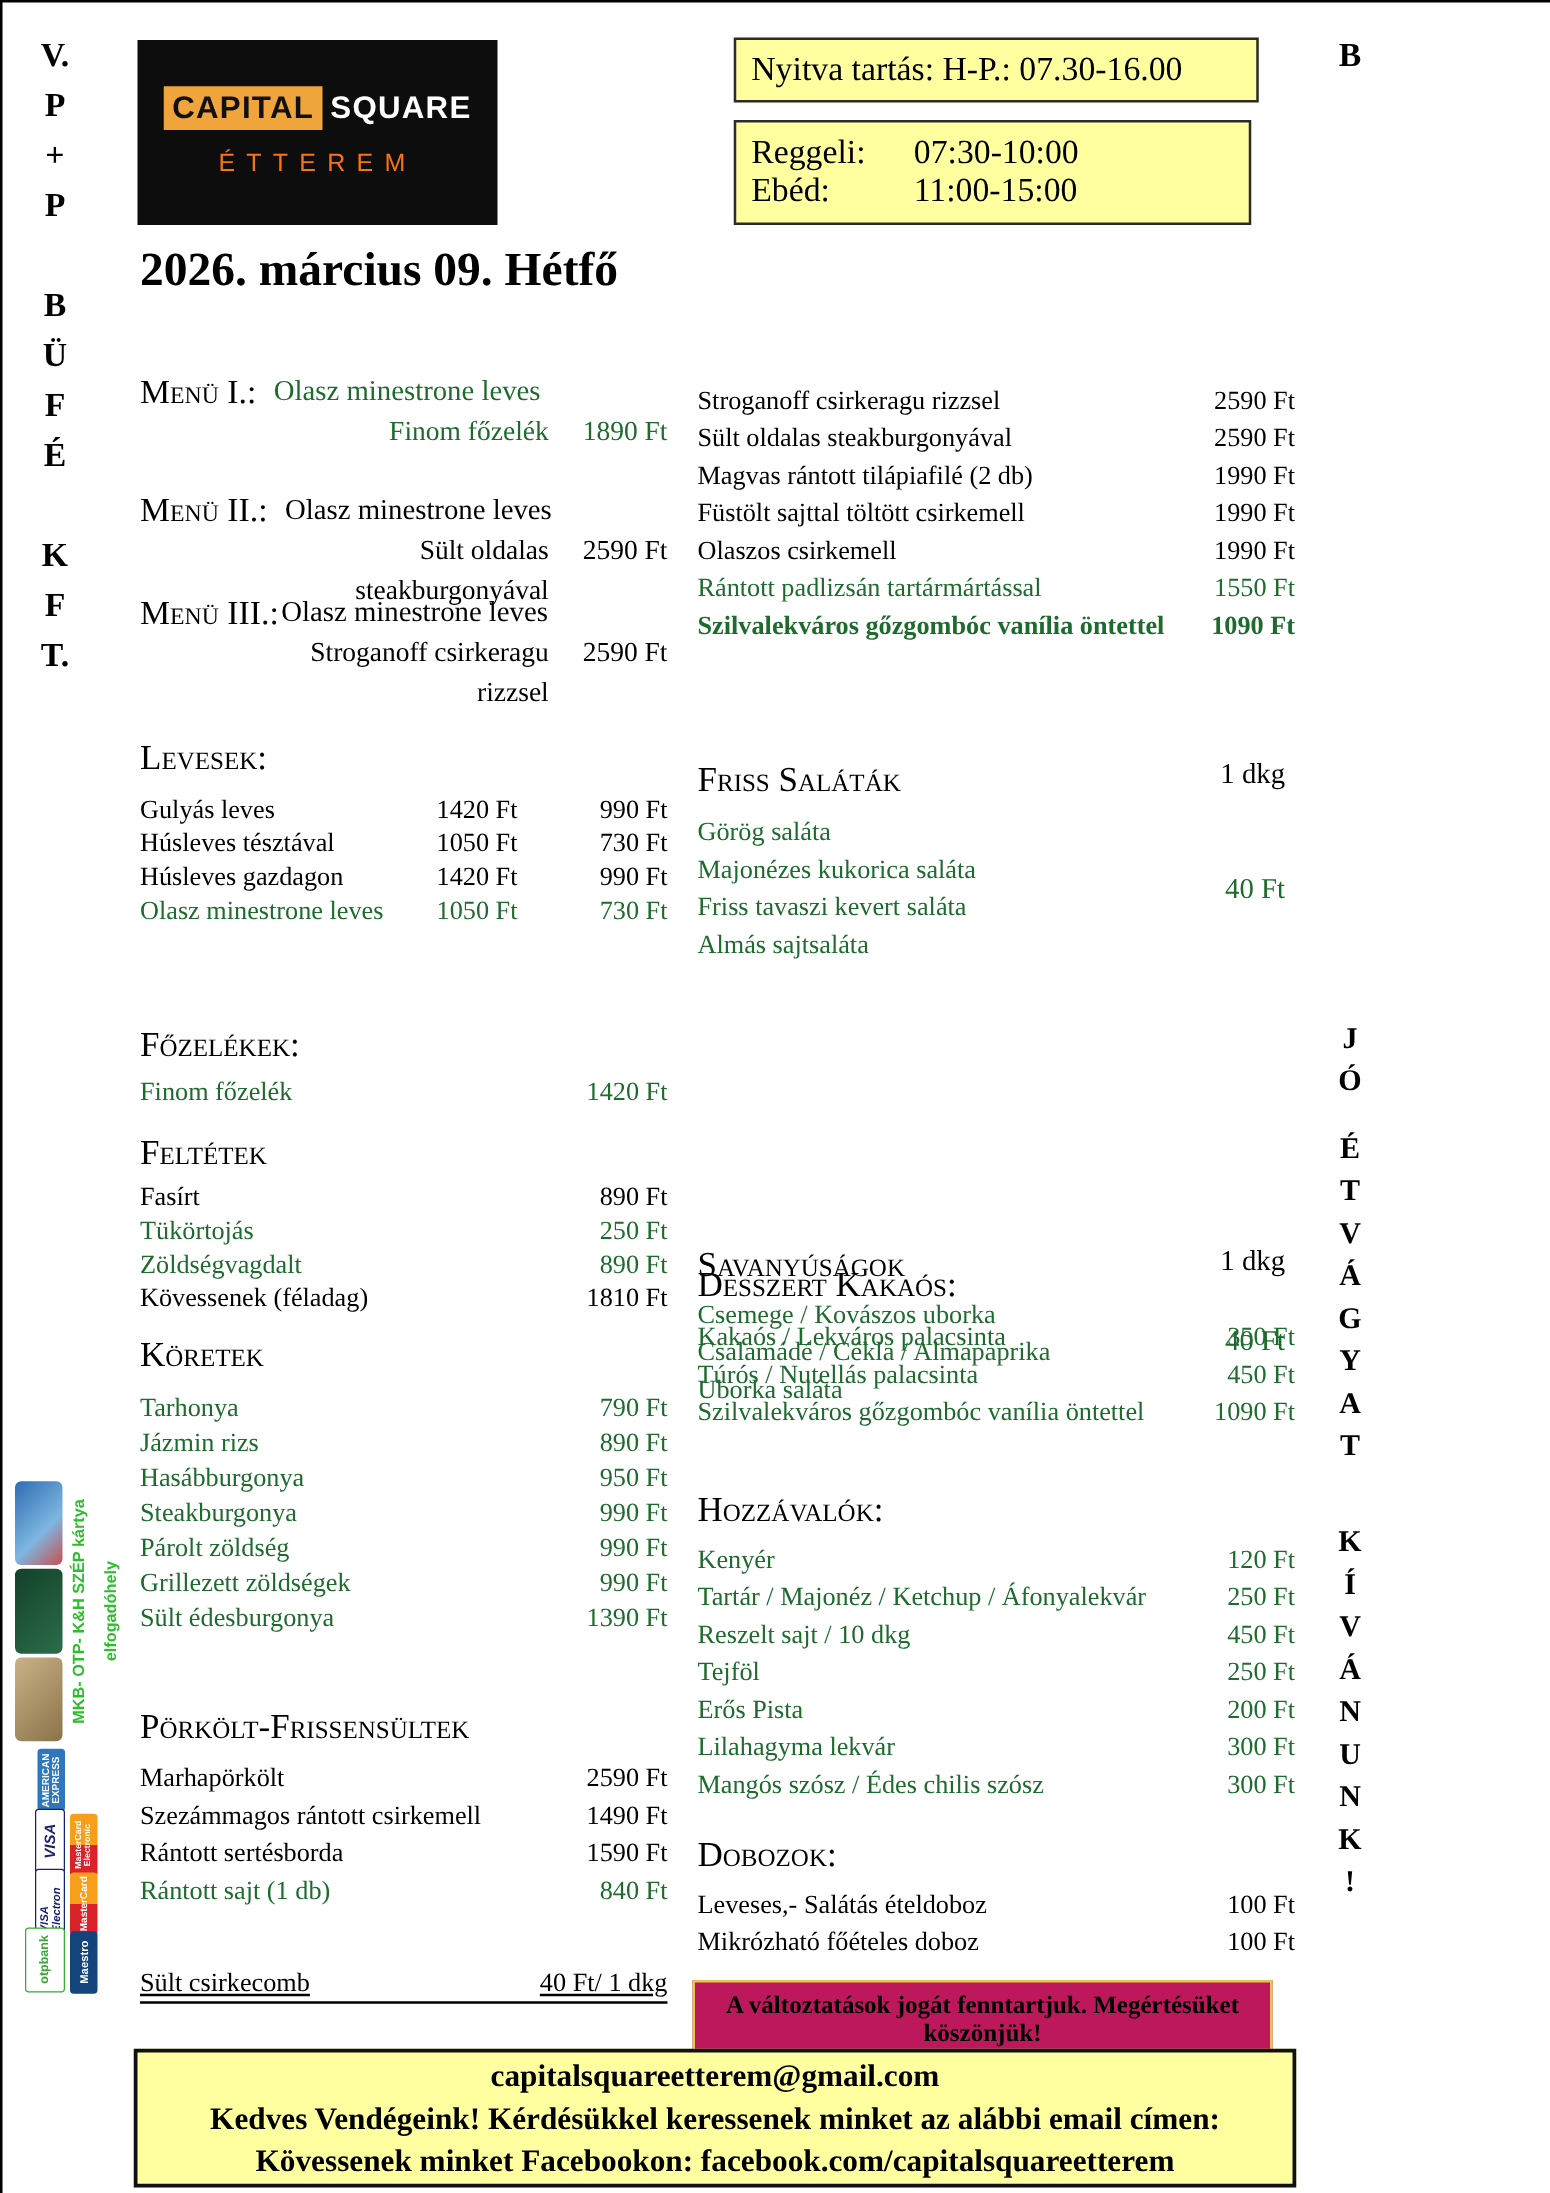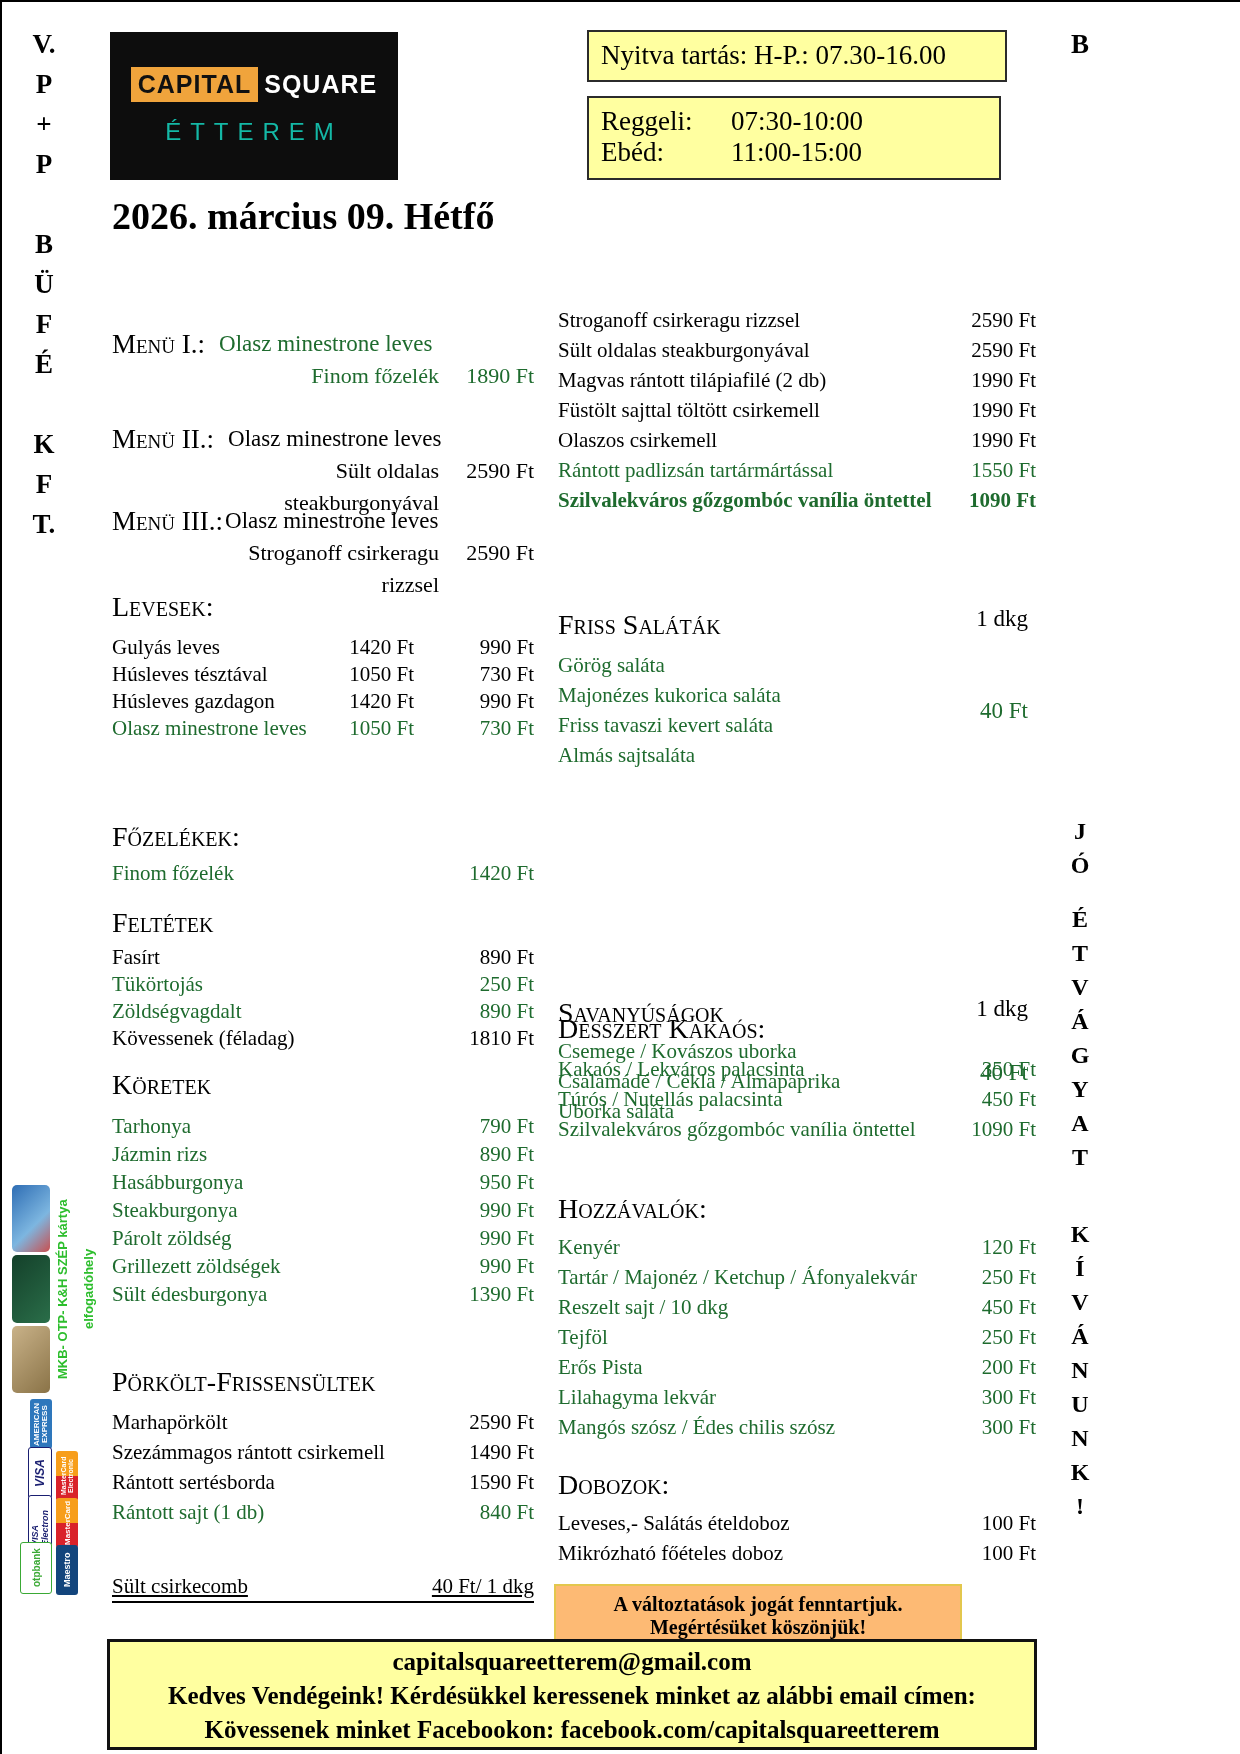--- a/index.html
+++ b/index.html
@@ -14,52 +14,52 @@
   .vstack{position:absolute;text-align:center;font-weight:bold;}
   .vstack .vletter{height:40px;line-height:40px;font-size:27px;}
   .vstack.small .vletter{height:34px;line-height:34px;font-size:24px;}
   
   .logo{position:absolute;left:108px;top:30px;width:288px;height:148px;background:#0d0d0d;
         display:flex;flex-direction:column;align-items:center;justify-content:center;
         font-family:"Liberation Sans", sans-serif;}
   .logo-row{display:flex;align-items:center;gap:6px;}
   .logo-capital{background:#f0a43c;color:#111;font-weight:bold;font-size:25px;padding:3px 7px;letter-spacing:1px;}
   .logo-square{color:#fff;font-weight:bold;font-size:25px;letter-spacing:1px;}
-  .logo-sub{color:#14b8a6;font-size:24px;letter-spacing:9px;margin-top:16px;font-weight:300;}
+  .logo-sub{color:#f97316;font-size:20px;letter-spacing:9px;margin-top:16px;font-weight:300;}
   
   .ybox{position:absolute;background:#ffffa0;border:2px solid #2b2b2b;font-size:27px;padding:8px 12px;box-sizing:border-box;}
   .hours-row{display:flex;}
   .hours-row .lbl{width:130px;}
   
   .date-title{position:absolute;left:110px;top:192px;font-size:38px;font-weight:bold;}
   
   .col{position:absolute;top:0;}
   .col-left{left:110px;width:422px;}
   .col-right{left:556px;width:478px;}
   .sec{position:absolute;width:100%;}
   .sec-h{font-variant:small-caps;font-size:28px;line-height:30px;}
   .row{display:flex;font-size:21px;line-height:27px;}
   .row .nm{flex:1;}
   .row .pr{text-align:right;white-space:nowrap;}
   .row .pr1{width:95px;text-align:right;}
   .row .pr2{width:120px;text-align:right;}
   .chef .row,.rsec .row{line-height:30px;}
   
   .menu-block{position:absolute;width:100%;}
-  .menu-r1{display:flex;font-size:23px;line-height:32px;margin-top:31px;}
+  .menu-r1{display:flex;font-size:23px;line-height:32px;}
   .menu-label{font-variant:small-caps;font-size:27px;margin-right:14px;white-space:nowrap;}
   .menu-r2{display:flex;font-size:22px;line-height:32px;padding-left:80px;}
   .menu-r2 .nm{flex:1;text-align:right;}
   .menu-r2 .pr{width:95px;text-align:right;}
   .relsec{position:relative;}
   .unit{position:absolute;right:8px;font-size:23px;}
   .underline-row{border-bottom:2px solid #000;}
   .underline-row .nm,.underline-row .pr{text-decoration:underline;margin-top:24px;}
   
-  .disclaimer{position:absolute;left:-4px;width:408px;background:#fdba74;border:2px solid #e3c74d;
+  .disclaimer{position:absolute;left:-4px;width:464px;background:#be185d;border:2px solid #e3c74d;
               font-size:20px;font-weight:bold;text-align:center;padding:7px 2px;box-sizing:border-box;}
   .footer{position:absolute;left:105px;top:1637px;width:930px;height:111px;background:#ffffa0;
           border:3px solid #111;box-sizing:border-box;text-align:center;font-weight:bold;
           font-size:25px;line-height:34px;padding-top:3px;}
   
   .szep{position:absolute;left:10px;top:1183px;width:90px;height:208px;background:#fff;display:flex;}
   .szep-cards{width:62px;display:flex;flex-direction:column;gap:3px;}
   .szep-card{flex:1;border-radius:5px;}
   .card-kh{background:linear-gradient(135deg,#2e6db4,#7db6e0 60%,#c94f4f);}
   .card-otp{background:linear-gradient(135deg,#14402a,#2a6e49);}

